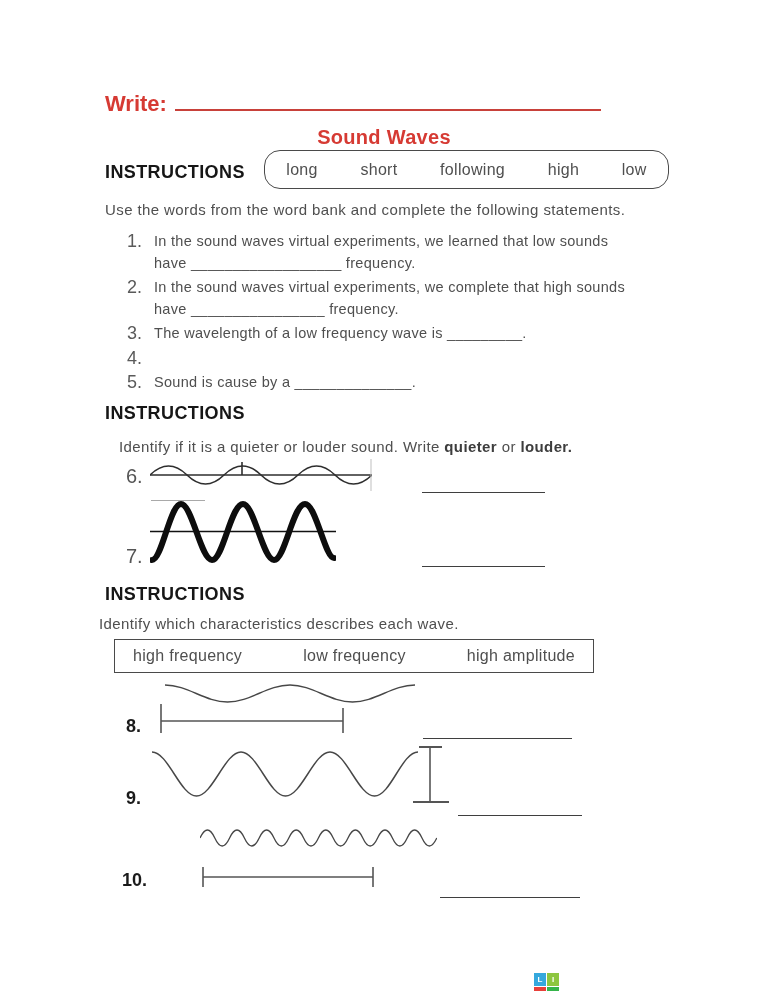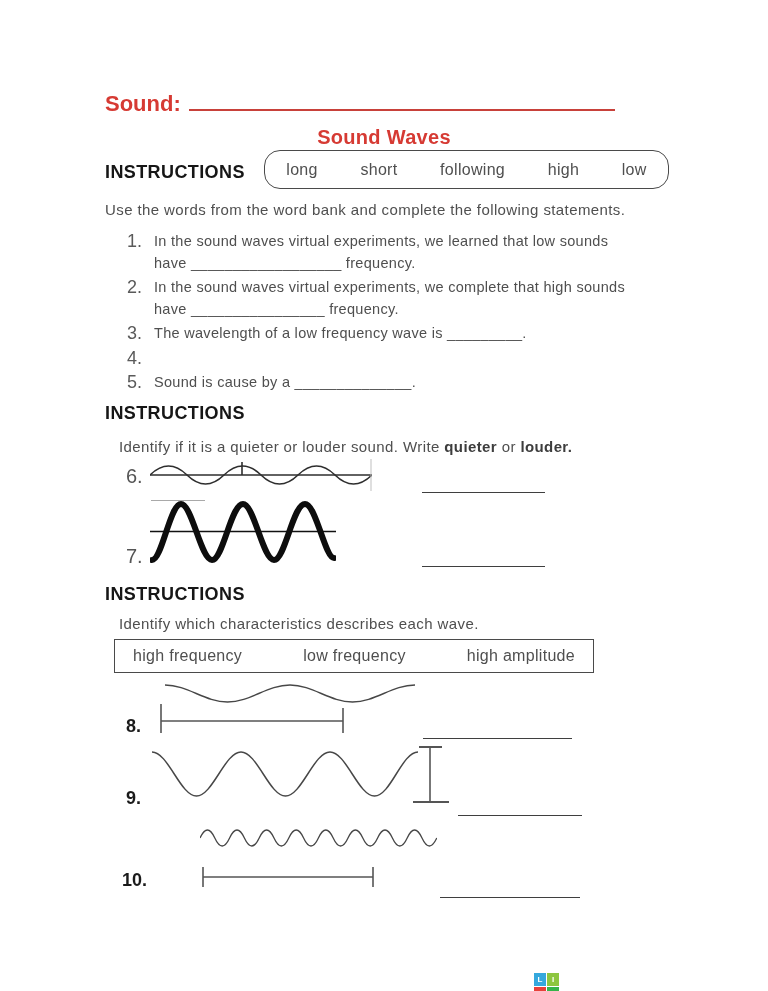--- a/index.html
+++ b/index.html
@@ -30,21 +30,21 @@
            font-size:8px;font-weight:bold;line-height:1;}
   .brand-text{font-size:20px;font-weight:800;color:#1d3e6e;letter-spacing:-.4px;margin-top:40px;}
   svg{display:block;}
 </style>
 </head>
 <body>
 
 <div class="page">
 
   <div class="abs" style="left:105px;top:87px;">
-    <span class="name-label red">Sound:</span><span class="name-line"></span>
+    <span class="name-label red">Write:</span><span class="name-line"></span>
   </div>
 
   <div class="abs title red" style="left:0;top:126px;">Sound Waves</div>
 
   <div class="abs wordbank wb1" style="left:264px;top:150px;width:403px;height:37px;border-radius:16px;">
     <span>long</span>
     <span>short</span>
     <span>following</span>
     <span>high</span>
     <span>low</span>
@@ -97,21 +97,21 @@
   <div class="abs artifact-line" style="left:151px;top:500px;width:54px;height:1px;"></div>
 
   <div class="abs qnum-light" style="left:126px;top:545px;">7.</div>
   <svg class="abs" style="left:150px;top:496px;" width="186" height="70" viewBox="0 0 186 70">
     <line x1="0" y1="35.5" x2="186" y2="35.5" stroke="#111111" stroke-width="1.6"></line>
     <path d="M2,64 C12,64 20,8 31,8 C42,8 51,64 62,64 C73,64 81,8 93,8 C104,8 113,64 124,64 C135,64 143,8 155,8 C166,8 175,62 184,62" fill="none" stroke="#0d0d0d" stroke-width="6" stroke-linecap="round"></path>
   </svg>
   <div class="abs blank" style="left:422px;top:548px;width:123px;height:18px;"></div>
 
   <div class="abs heading" style="left:105px;top:584px;">INSTRUCTIONS</div>
-  <div class="abs body-text" style="left:119px;top:615px;">Identify which characteristics describes each wave.</div>
+  <div class="abs body-text" style="left:99px;top:615px;">Identify which characteristics describes each wave.</div>
 
   <div class="abs wordbank wb2" style="left:114px;top:639px;width:480px;height:34px;">
     <span>high frequency</span>
     <span>low frequency</span>
     <span>high amplitude</span>
   </div>
 
   <svg class="abs" style="left:165px;top:680px;" width="250" height="27" viewBox="0 0 250 27">
     <path d="M0,5 C22.7,5 39.8,22 62.5,22 C85.2,22 102.3,5 125,5 C147.7,5 164.8,22 187.5,22 C210.2,22 227.3,5 250,5" fill="none" stroke="#474747" stroke-width="1.4"></path>
   </svg>

